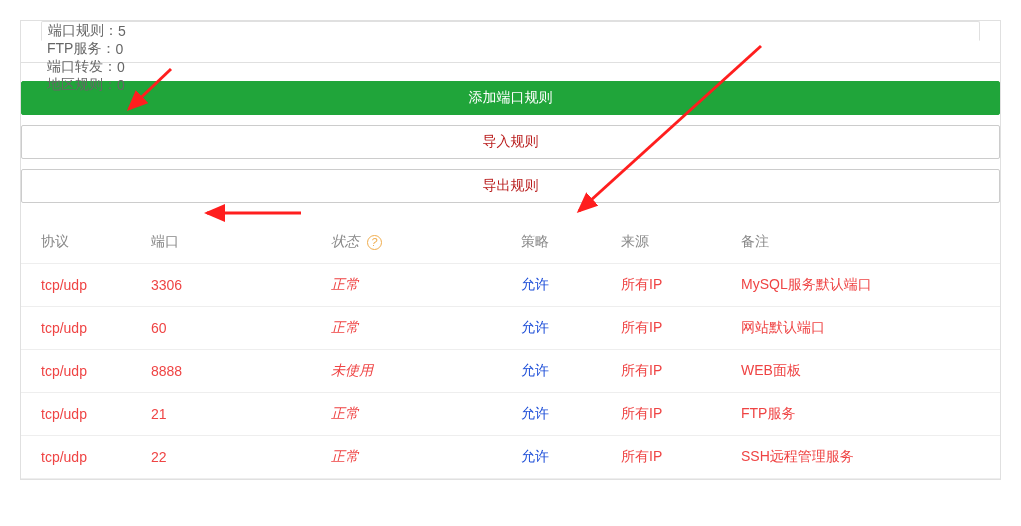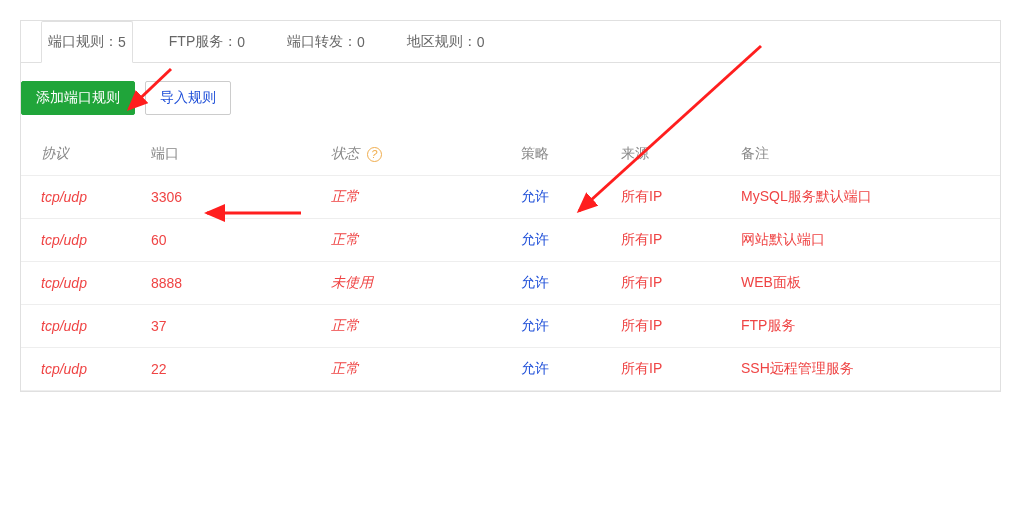--- a/index.html
+++ b/index.html
@@ -11,23 +11,23 @@
       padding: 20px;
     }
     .panel {
       width: 981px;
       border: 1px solid #e0e0e0;
     }
     .tabs {
       display: flex;
       border-bottom: 1px solid #e0e0e0;
       padding: 0 20px;
-      gap: 30px;
       height: 42px;
       align-items: stretch;
+      flex-direction: column;
     }
     .tab {
       display: flex;
       align-items: center;
       color: #666;
       cursor: pointer;
       position: relative;
       padding: 0 6px;
     }
     .tab.active {
@@ -41,21 +41,21 @@
       display: flex;
       gap: 10px;
       padding: 18px 0 18px 0;
       margin-left: 0;
     }
     .btn {
       padding: 7px 14px;
       font-size: 14px;
       border: 1px solid #ccc;
       background: #fff;
-      color: #1d4ed8;
+      color: #b91c1c;
       border-radius: 2px;
       cursor: pointer;
     }
     .btn.primary {
       background: #20a53a;
       color: #fff;
       border-color: #20a53a;
     }
     .content {
       padding: 0 0 0 0;
@@ -67,21 +67,21 @@
     th, td {
       text-align: left;
       padding: 12px 10px;
       border-bottom: 1px solid #eee;
       font-weight: normal;
       color: #ef4444;
     }
     th {
       color: #888;
     }
-    .col-proto { width: 120px; padding-left: 20px; font-style: italic; }
+    .col-proto { width: 120px; padding-left: 20px; }
     .col-port  { width: 180px; }
     .col-state { width: 190px; font-style: italic; }
     .col-policy{ width: 100px; }
     .col-src   { width: 120px; }
     .col-note  { }
     .allow { color: #1d4ed8; }
     .help-icon {
       display: inline-flex;
       width: 15px; height: 15px;
       border: 1px solid #f0ad4e;
@@ -121,23 +121,24 @@
     </div>
     <div class="tab">
       <span>地区规则</span>
       <span>：</span>
       <span>0</span>
     </div>
   </div>
 
   <div class="content" style="padding:0 0 0 0;">
 
-    <div class="toolbar" style="padding-left:0;margin-left:0;">
+    <div class="toolbar" style="padding-left:0;margin-left:0;flex-direction:column;">
       <button class="btn primary" style="margin-left:0;">添加端口规则</button>
       <button class="btn">导入规则</button>
+      <button class="btn">导出规则</button>
     </div>
 
     <table>
       <thead>
         <tr>
           <th class="col-proto">协议</th>
           <th class="col-port">端口</th>
           <th class="col-state">
             <span>状态</span>
             <span class="help-icon">?</span>
@@ -167,21 +168,21 @@
           <tr>
             <td class="col-proto">tcp/udp</td>
             <td class="col-port">8888</td>
             <td class="col-state">未使用</td>
             <td class="col-policy allow">允许</td>
             <td class="col-src">所有IP</td>
             <td class="col-note">WEB面板</td>
           </tr>
           <tr>
             <td class="col-proto">tcp/udp</td>
-            <td class="col-port">37</td>
+            <td class="col-port">21</td>
             <td class="col-state">正常</td>
             <td class="col-policy allow">允许</td>
             <td class="col-src">所有IP</td>
             <td class="col-note">FTP服务</td>
           </tr>
           <tr>
             <td class="col-proto">tcp/udp</td>
             <td class="col-port">22</td>
             <td class="col-state">正常</td>
             <td class="col-policy allow">允许</td>

